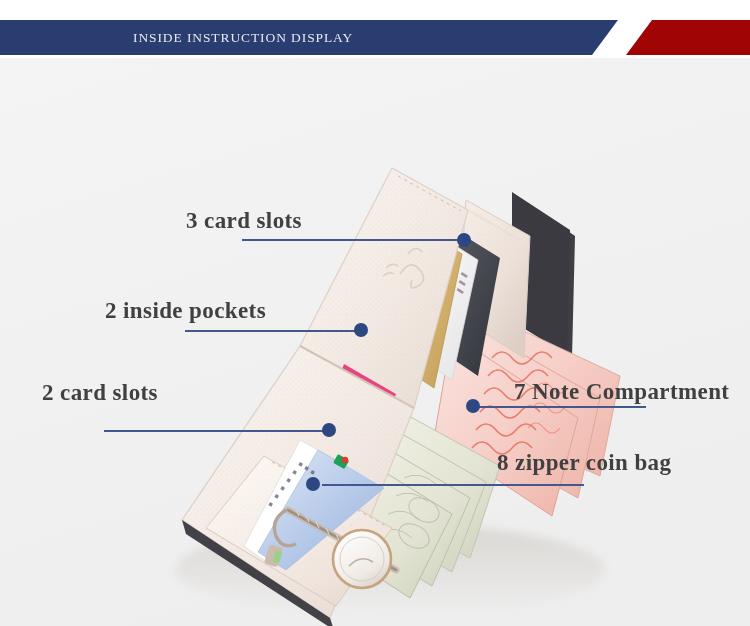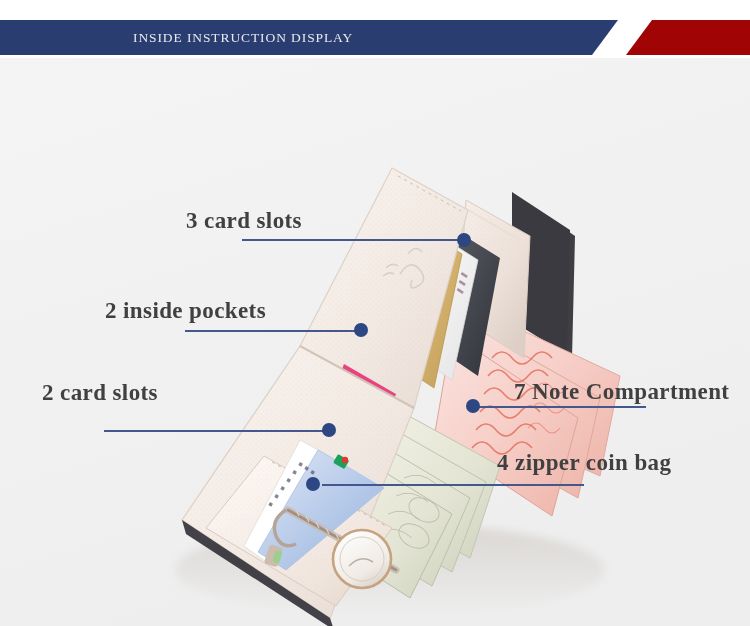--- a/index.html
+++ b/index.html
@@ -338,18 +338,18 @@
     <div class="callout-dot" style="left:322px; top:423px;"></div>
   </div>
 
   <div class="callout">
     <div class="callout-label" style="left:514px; top:379px;">7 Note Compartment</div>
     <div class="callout-line" style="left:478px; top:406px; width:168px;"></div>
     <div class="callout-dot" style="left:466px; top:399px;"></div>
   </div>
 
   <div class="callout">
-    <div class="callout-label" style="left:497px; top:450px;">4 zipper coin bag</div>
+    <div class="callout-label" style="left:497px; top:450px;">8 zipper coin bag</div>
     <div class="callout-line" style="left:322px; top:484px; width:262px;"></div>
     <div class="callout-dot" style="left:306px; top:477px;"></div>
   </div>
 
 </div>
 
 </body></html>

